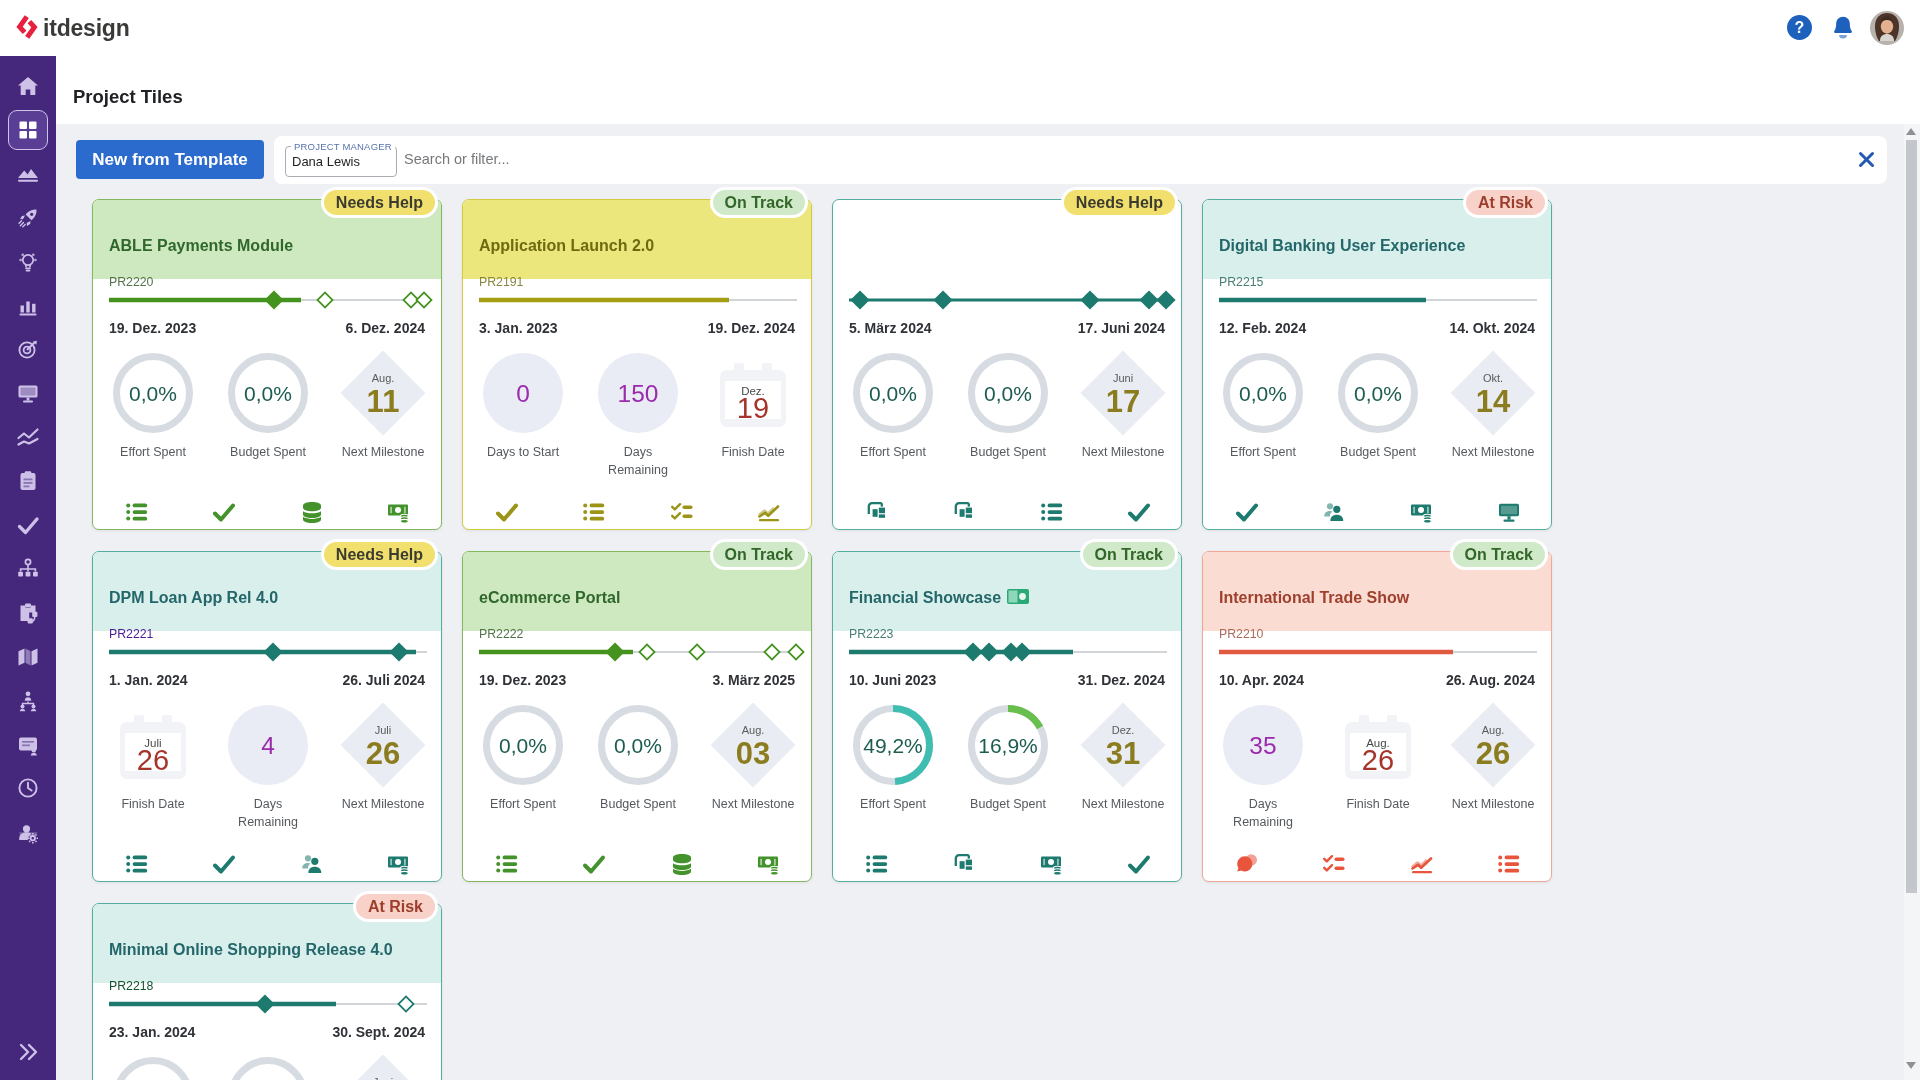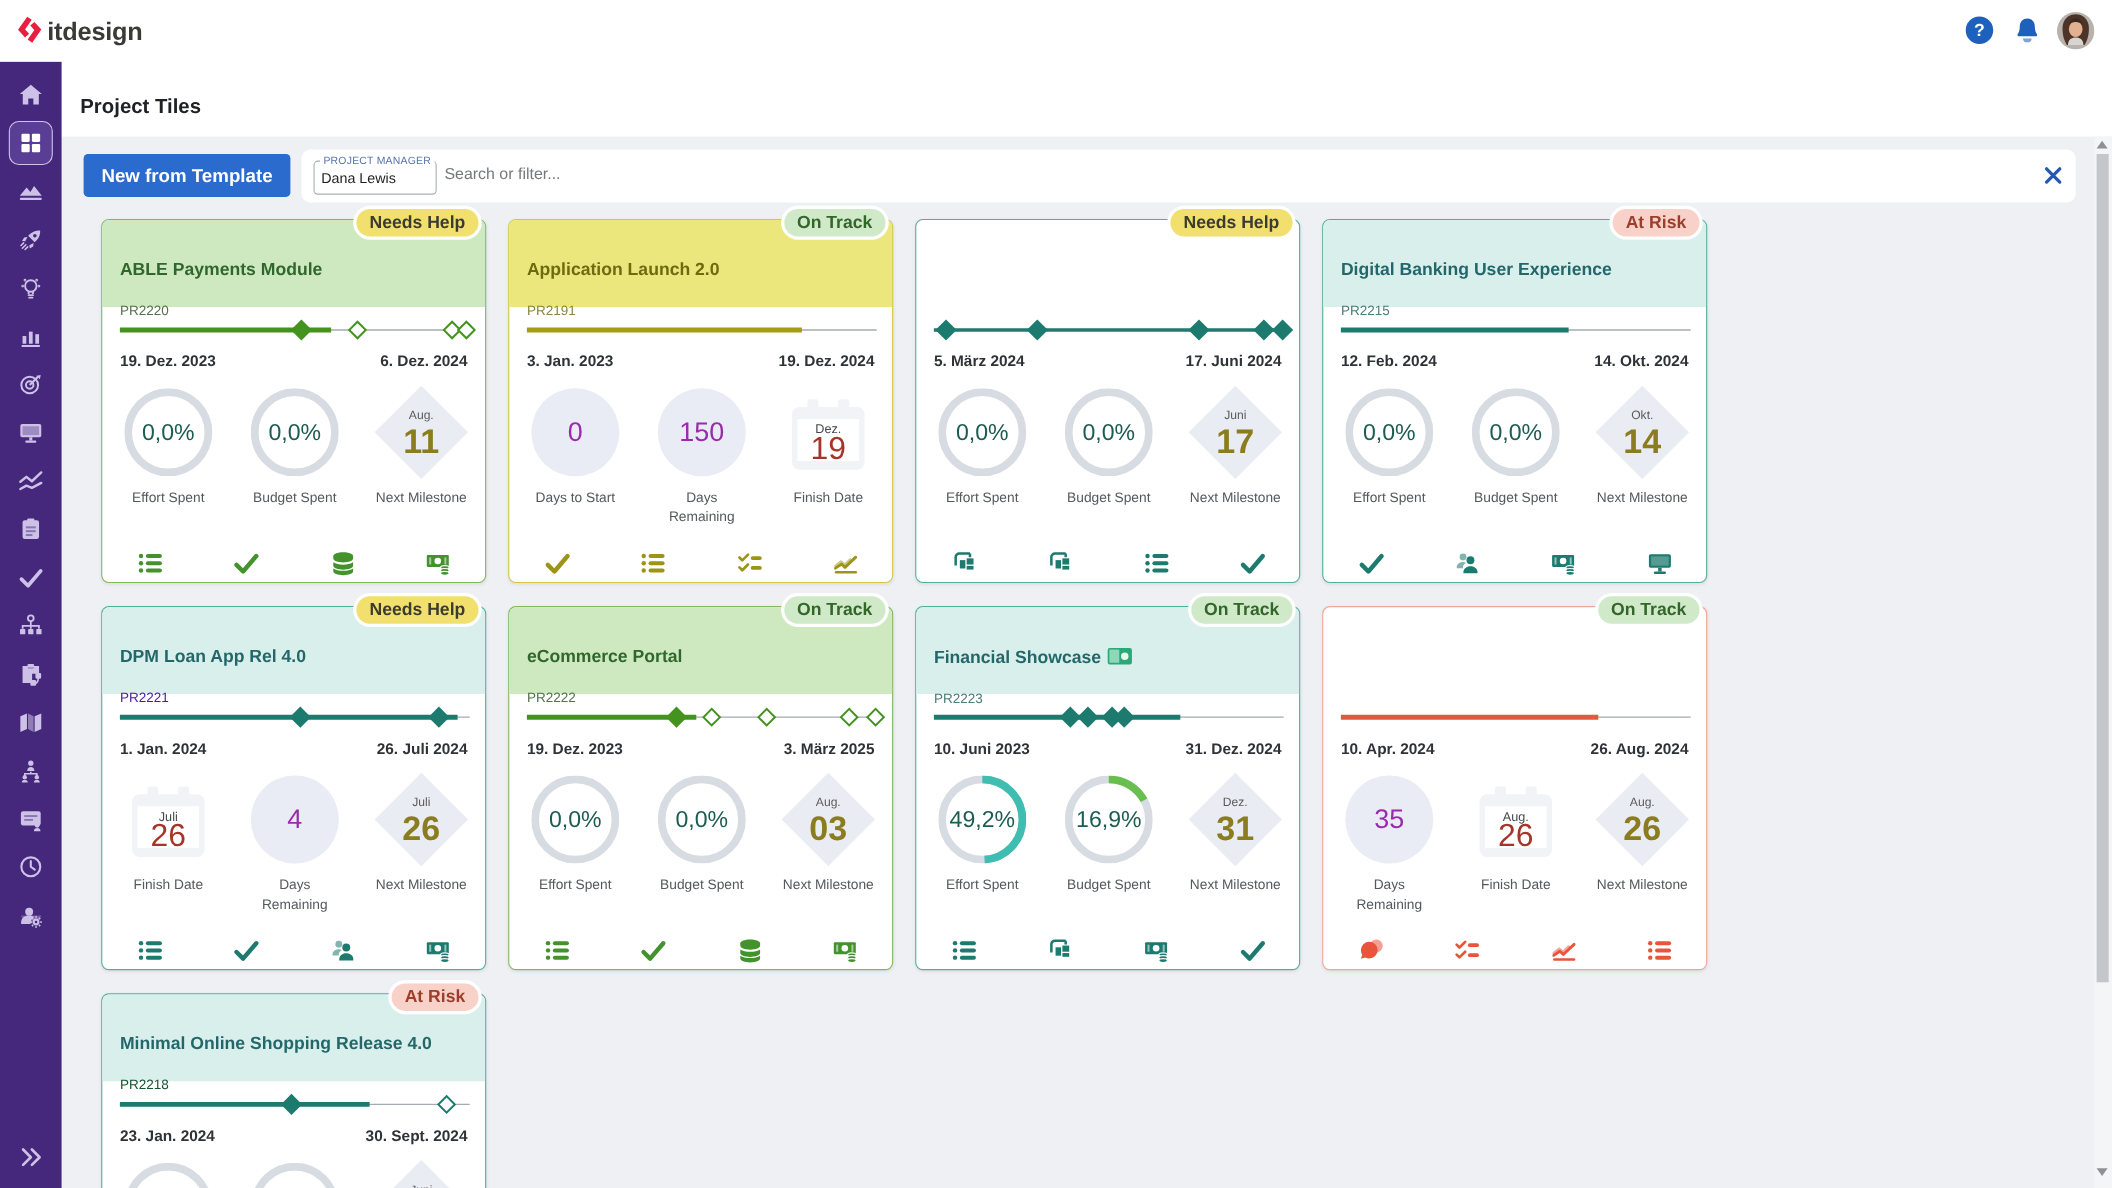--- a/index.html
+++ b/index.html
@@ -519,20 +519,24 @@
             <ellipse cx="17.4" cy="18.6" rx="3.9" ry="1.8"></ellipse>
             <ellipse cx="17.4" cy="21.2" rx="3.9" ry="1.8"></ellipse>
           </g>
         </g>
       </svg></div>
     <div class="fic" style="left:294px"><svg width="24" height="24" viewBox="0 0 24 24">
         <path d="M3 13.5 L9 19.5 L21 5.5" fill="none" stroke="#1d7a6e" stroke-width="4" stroke-linecap="round" stroke-linejoin="round"></path>
       </svg></div>
   </div>
 <div class="card" style="left:1202px;top:551px;border-color:#efa895">
+    <div class="chd" style="background:#fbdcd3">
+      <div class="ctitle" style="color:#9e402d">International Trade Show</div>
+      <div class="cpr" style="color:#aa6a5b">PR2210</div>
+    </div>
     <div class="pill" style="background:#cfe9c9;color:#336629">On Track</div>
     <svg class="tl" width="350" height="26">
       <line x1="16" y1="13" x2="334" y2="13" stroke="#a6abb2" stroke-width="1.2"></line>
       <line x1="16" y1="13" x2="250" y2="13" stroke="#e05a40" stroke-width="4.5"></line>
     </svg>
     <div class="dts">
       <span>10. Apr. 2024</span>
       <span>26. Aug. 2024</span>
     </div>
     <div class="wg" style="left:20px">

